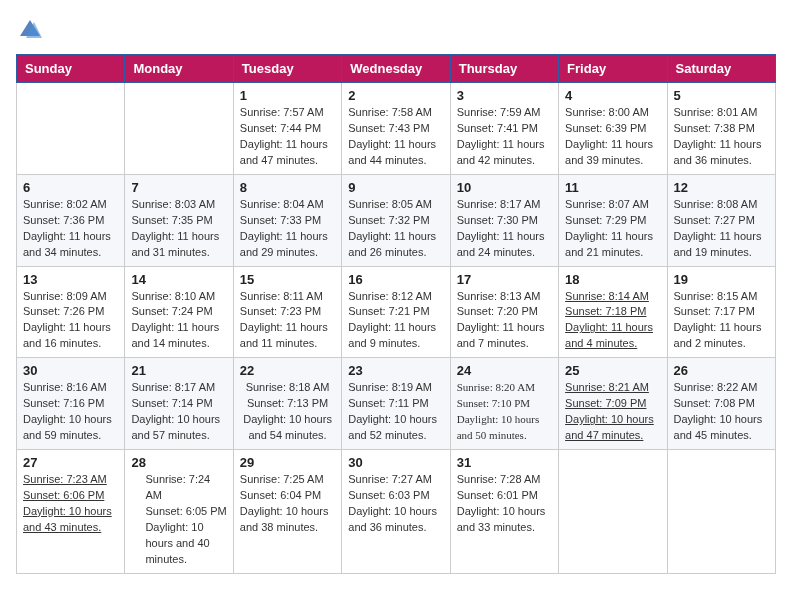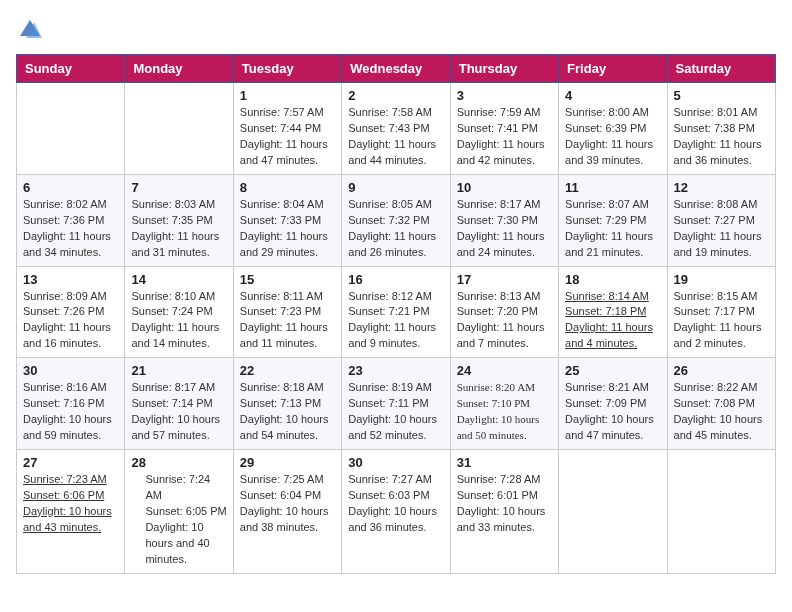--- a/index.html
+++ b/index.html
@@ -251,39 +251,39 @@
 Daylight: 10 hours and 59 minutes.</div>
         </td>
         <td>
           <span class="day-num">21</span>
           <div class="day-info" style="white-space: pre-line;">Sunrise: 8:17 AM
 Sunset: 7:14 PM
 Daylight: 10 hours and 57 minutes.</div>
         </td>
         <td>
           <span class="day-num">22</span>
-          <div class="day-info" style="white-space: pre-line;">Sunrise: 8:18 AM
+          <div class="day-info" style="white-space: pre-line; text-align: center;">Sunrise: 8:18 AM
 Sunset: 7:13 PM
 Daylight: 10 hours and 54 minutes.</div>
         </td>
         <td>
           <span class="day-num">23</span>
           <div class="day-info" style="white-space: pre-line;">Sunrise: 8:19 AM
 Sunset: 7:11 PM
 Daylight: 10 hours and 52 minutes.</div>
         </td>
         <td>
           <span class="day-num">24</span>
           <div class="day-info" style="white-space: pre-line; font-family: Liberation Serif, serif;">Sunrise: 8:20 AM
 Sunset: 7:10 PM
 Daylight: 10 hours and 50 minutes.</div>
         </td>
         <td>
           <span class="day-num">25</span>
-          <div class="day-info" style="white-space: pre-line;">Sunrise: 8:21 AM
+          <div class="day-info" style="white-space: pre-line; text-decoration: underline;">Sunrise: 8:21 AM
 Sunset: 7:09 PM
 Daylight: 10 hours and 47 minutes.</div>
         </td>
         <td>
           <span class="day-num">26</span>
           <div class="day-info" style="white-space: pre-line;">Sunrise: 8:22 AM
 Sunset: 7:08 PM
 Daylight: 10 hours and 45 minutes.</div>
         </td>
       </tr>

